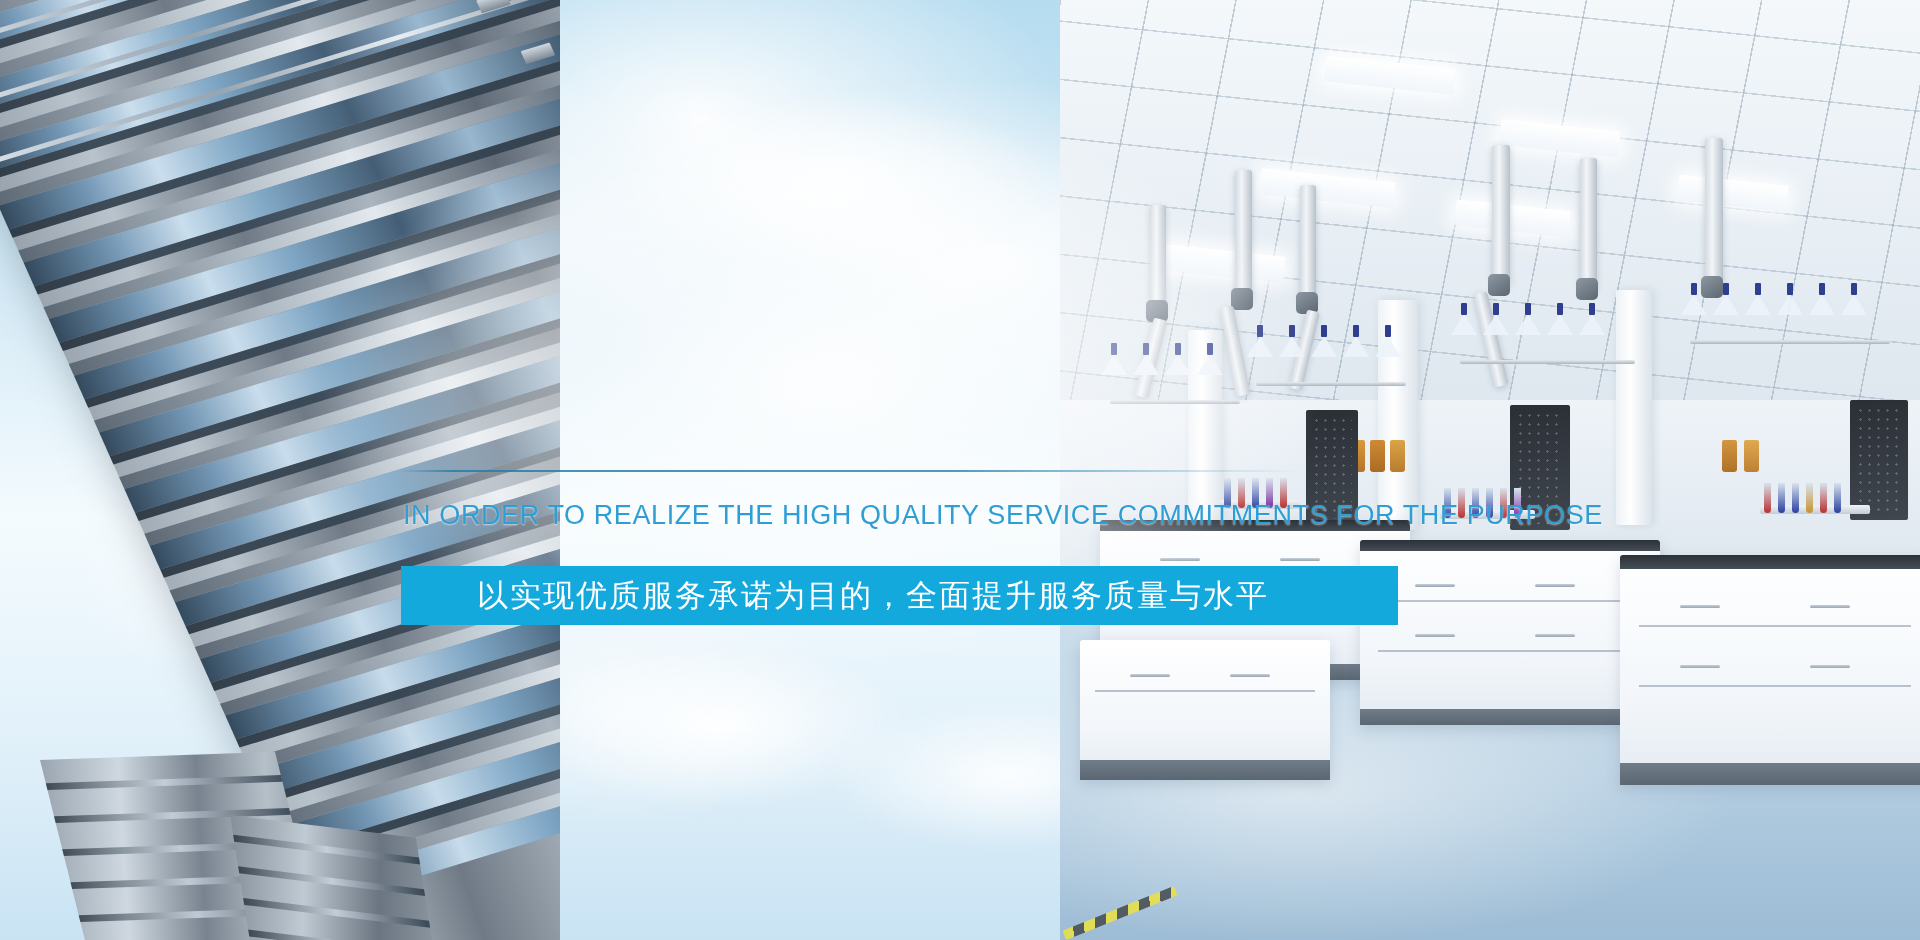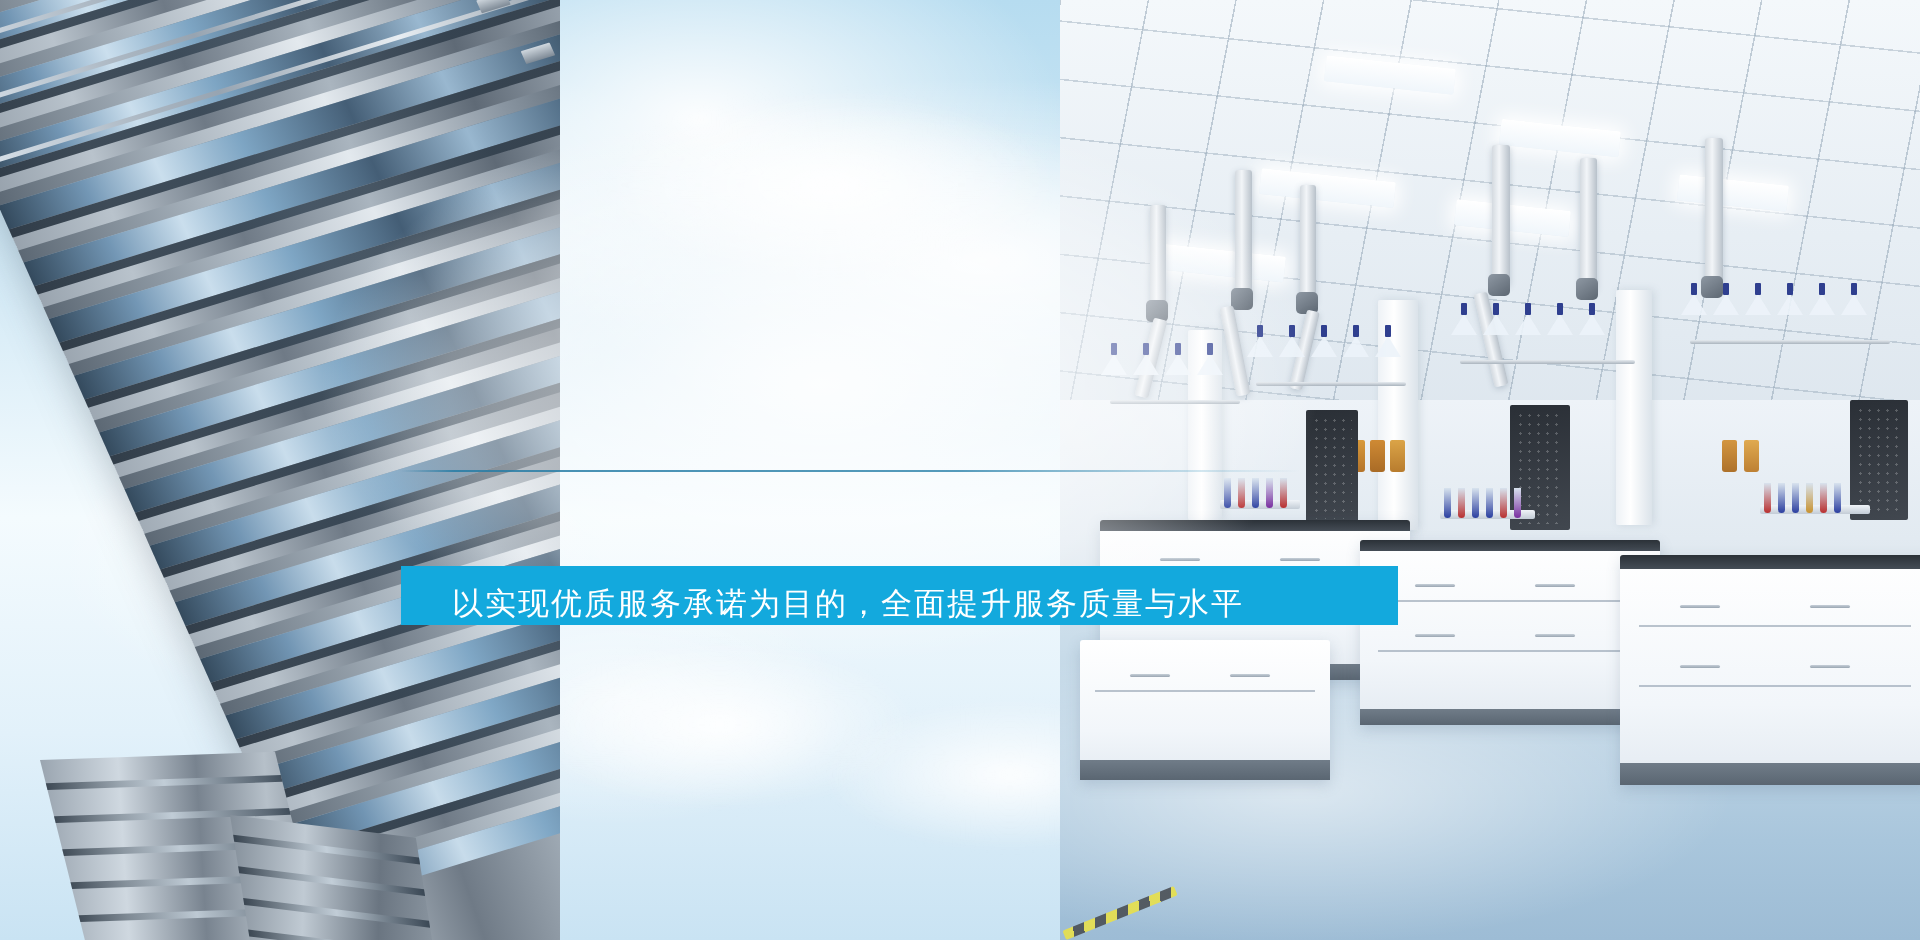--- a/index.html
+++ b/index.html
@@ -220,21 +220,21 @@
 
   .subtitle-en {
     position:absolute; left:403px; top:500px; width:1100px;
     font-size:27px; color:#2f9ed4; letter-spacing:.6px; white-space:nowrap;
     text-shadow:0 1px 2px rgba(255,255,255,.6);
   }
 
   .blue-bar {
     position:absolute; left:401px; top:566px; width:997px; height:59px;
     background:#13a9dd;
-    display:flex; align-items:flex-end;
+    display:flex; align-items:center;padding-left:25px;
   }
   .blue-bar-text {
     color:#ffffff; font-size:31px; letter-spacing:2px; margin-left:51px; white-space:nowrap;
   }
 </style>
 </head>
 <body>
 
 <div class="banner">
 
@@ -468,19 +468,20 @@
     <div class="yellow-tape" style="left:0px;bottom:22px;width:120px;transform:rotate(-22deg);"></div>
   </div>
 
   <div class="haze"></div>
 
   <div class="content">
 
 
     <div class="divider"></div>
 
+    <div class="subtitle-en">IN ORDER TO REALIZE THE HIGH QUALITY SERVICE COMMITMENTS FOR THE PURPOSE</div>
 
     <div class="blue-bar">
       <span class="blue-bar-text">以实现优质服务承诺为目的，全面提升服务质量与水平</span>
     </div>
 
   </div>
 </div>
 
 </body></html>

